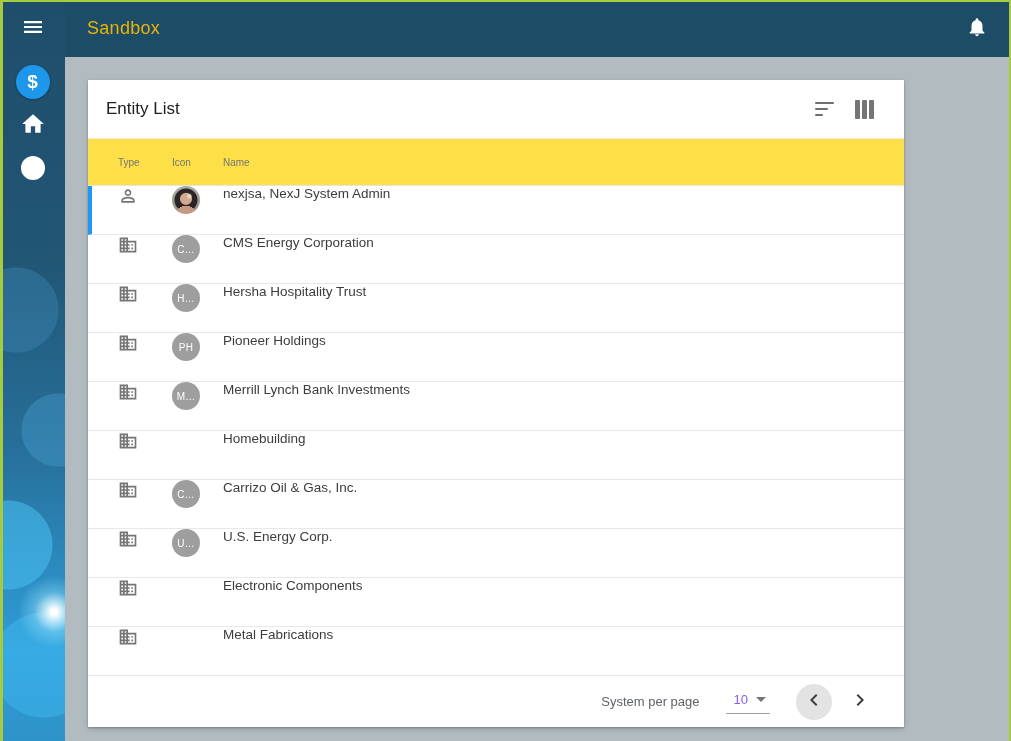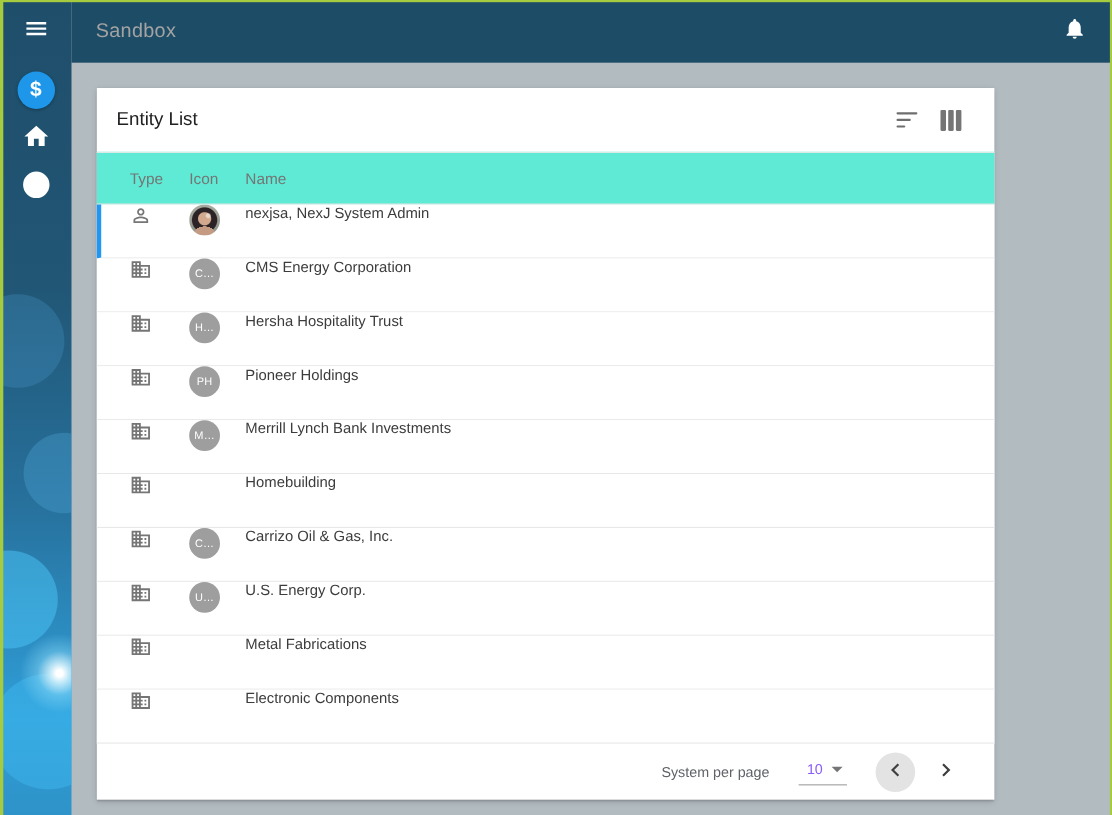--- a/index.html
+++ b/index.html
@@ -54,21 +54,21 @@
     color:#fff; font-size:19px; font-weight:700;
     box-shadow:0 1px 3px rgba(0,0,0,.3);
   }
   .nav-btn svg { fill:#fff; }
 
   
   .appbar {
     position:absolute; left:65px; right:0; top:0; height:57px; background:#1d4c66; z-index:4;
     display:flex; align-items:center;
   }
-  .appbar-title { color:#a3a3a3; font-size:18px; font-weight:500; letter-spacing:.3px; padding-left:22px; }
+  .appbar-title { color:#eab308; font-size:18px; font-weight:500; letter-spacing:.3px; padding-left:22px; }
   .appbar-spacer { flex:1; }
   .bell-btn { width:40px; height:40px; margin-right:14px; display:flex; align-items:center; justify-content:center; cursor:pointer; }
   .bell-btn svg { fill:#fff; }
 
   
   .main { position:absolute; left:65px; top:57px; right:0; bottom:0; background:#b2bbc0; }
   .card {
     position:absolute; left:23px; top:23px; width:816px; height:647px; background:#fff;
     box-shadow:0 1px 2px rgba(0,0,0,.25), 0 2px 6px rgba(0,0,0,.13);
     display:flex; flex-direction:column;
@@ -78,24 +78,24 @@
   .head-spacer { flex:1; }
   .tool-btn { width:40px; height:40px; display:flex; align-items:center; justify-content:center; cursor:pointer; }
   .sort-glyph { display:flex; flex-direction:column; gap:4px; }
   .sort-glyph i { display:block; height:2px; background:#6e6e6e; border-radius:1px; }
   .sort-glyph i:nth-child(1){ width:19px; } .sort-glyph i:nth-child(2){ width:13px; } .sort-glyph i:nth-child(3){ width:8px; }
   .cols-glyph { display:flex; gap:2px; }
   .cols-glyph i { display:block; width:5px; height:19px; background:#757575; border-radius:1px; }
 
   
   .thead {
-    height:48px; flex:0 0 48px; background:#5eead4;
+    height:48px; flex:0 0 48px; background:#fde047;
     border-top:1px solid #e9e9e9; border-bottom:1px solid #e4e4e4;
     display:flex; align-items:center; padding-left:30px;
-    color:#757575; font-size:14px;
+    color:#757575; font-size:10px;
   }
   .thead .hcol-type { width:54px; } .thead .hcol-icon { width:51px; }
   .tbody { flex:1 1 auto; }
   .trow {
     height:49px; display:flex; align-items:flex-start; padding-left:30px;
     border-bottom:1px solid #e8e8e8; background:#fff; cursor:pointer;
   }
   .trow.selected { border-left:4px solid #1f97f3; padding-left:26px; }
   .cell-type { width:54px; display:flex; align-items:center; }
   .cell-type svg { fill:#757575; }
@@ -296,32 +296,32 @@
         </div>
         <div class="trow">
           <span class="cell-type">
             <svg width="20" height="20" viewBox="0 0 24 24">
               <path d="M12 7V3H2v18h20V7H12zM6 19H4v-2h2v2zm0-4H4v-2h2v2zm0-4H4V9h2v2zm0-4H4V5h2v2zm4 12H8v-2h2v2zm0-4H8v-2h2v2zm0-4H8V9h2v2zm0-4H8V5h2v2zm10 12h-8v-2h2v-2h-2v-2h2v-2h-2V9h8v10zm-2-8h-2v2h2v-2zm0 4h-2v2h2v-2z"></path>
             </svg>
           </span>
           <span class="cell-icon">
             <span class="avatar none"></span>
           </span>
+          <span class="cell-name">Electronic Components</span>
+        </div>
+        <div class="trow">
+          <span class="cell-type">
+            <svg width="20" height="20" viewBox="0 0 24 24">
+              <path d="M12 7V3H2v18h20V7H12zM6 19H4v-2h2v2zm0-4H4v-2h2v2zm0-4H4V9h2v2zm0-4H4V5h2v2zm4 12H8v-2h2v2zm0-4H8v-2h2v2zm0-4H8V9h2v2zm0-4H8V5h2v2zm10 12h-8v-2h2v-2h-2v-2h2v-2h-2V9h8v10zm-2-8h-2v2h2v-2zm0 4h-2v2h2v-2z"></path>
+            </svg>
+          </span>
+          <span class="cell-icon">
+            <span class="avatar none"></span>
+          </span>
           <span class="cell-name">Metal Fabrications</span>
-        </div>
-        <div class="trow">
-          <span class="cell-type">
-            <svg width="20" height="20" viewBox="0 0 24 24">
-              <path d="M12 7V3H2v18h20V7H12zM6 19H4v-2h2v2zm0-4H4v-2h2v2zm0-4H4V9h2v2zm0-4H4V5h2v2zm4 12H8v-2h2v2zm0-4H8v-2h2v2zm0-4H8V9h2v2zm0-4H8V5h2v2zm10 12h-8v-2h2v-2h-2v-2h2v-2h-2V9h8v10zm-2-8h-2v2h2v-2zm0 4h-2v2h2v-2z"></path>
-            </svg>
-          </span>
-          <span class="cell-icon">
-            <span class="avatar none"></span>
-          </span>
-          <span class="cell-name">Electronic Components</span>
         </div>
       </div>
 
     <div class="paginator">
       <span class="ipp-label">System per page</span>
       <span class="ipp-select">
         <span>10</span>
         <span class="caret-down"></span>
       </span>
       <button class="page-btn prev">

